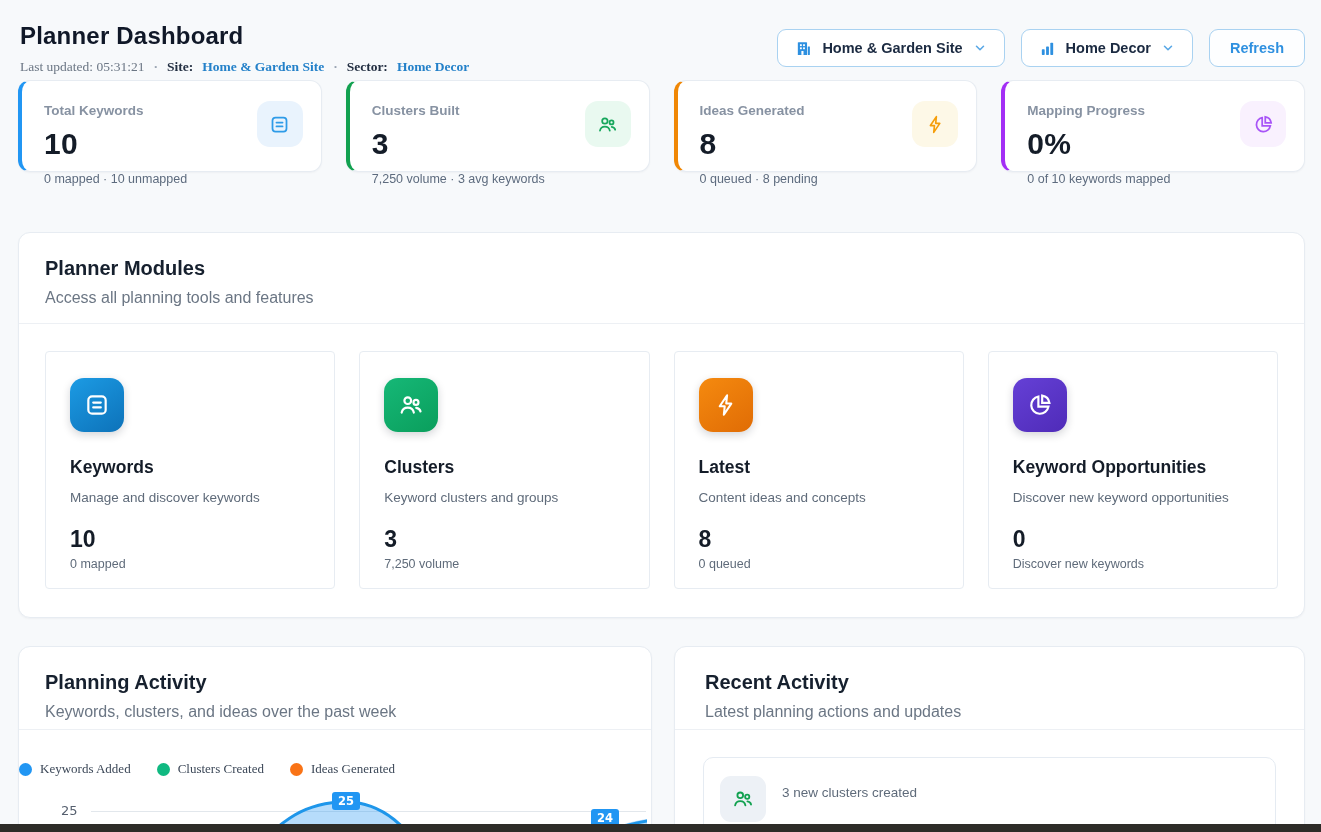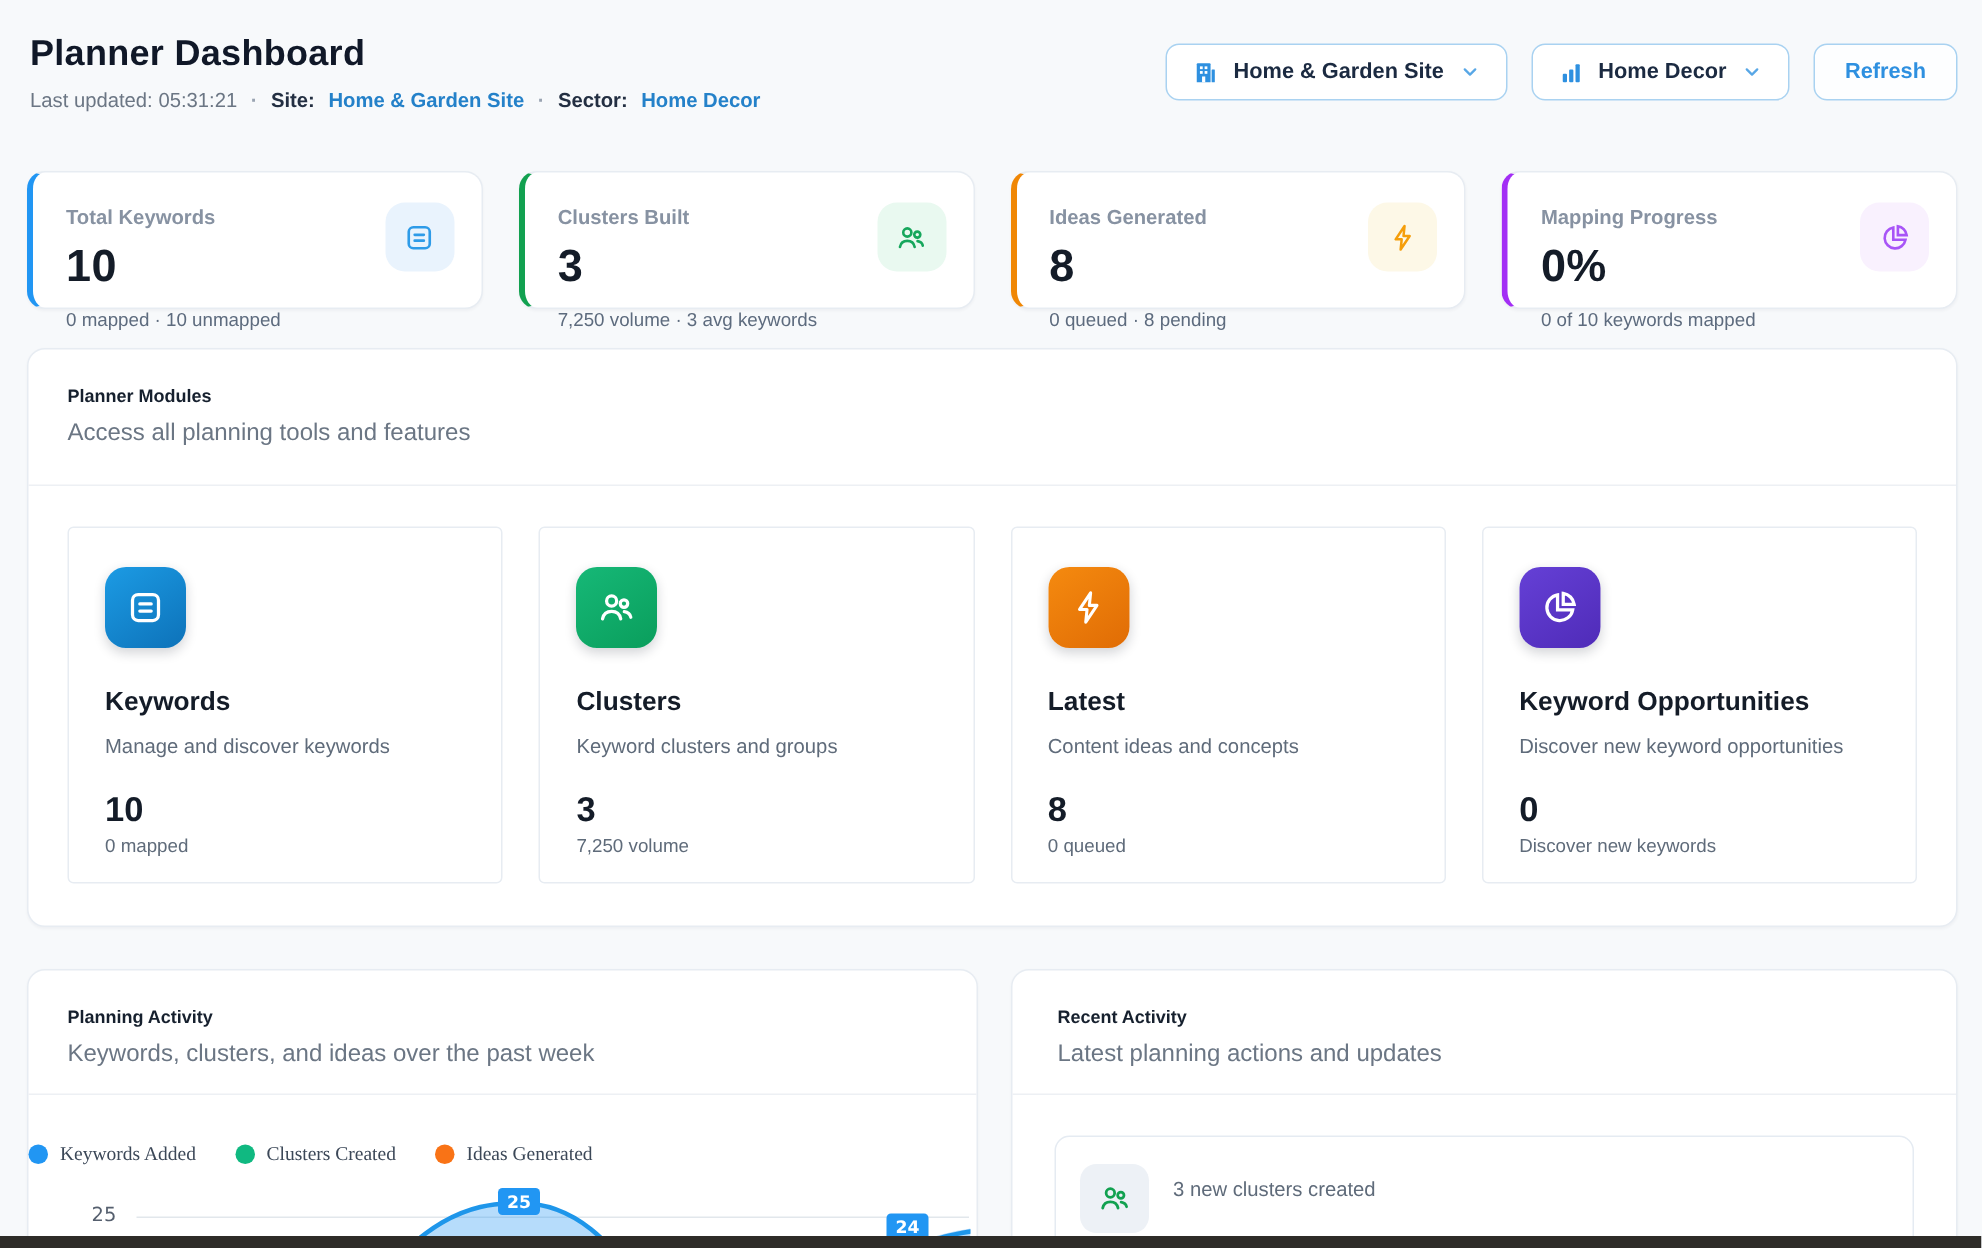--- a/index.html
+++ b/index.html
@@ -5,55 +5,55 @@
   * { margin:0; padding:0; box-sizing:border-box; }
   html,body { width:1321px; height:832px; overflow:hidden; }
   body {
     position:relative;
     background:#f7f9fb;
     font-family:"Liberation Sans","DejaVu Sans",sans-serif;
     color:#141c28;
   }
   
   .page-title { position:absolute; left:20px; top:22px; font-size:24px; font-weight:800; color:#101828; letter-spacing:.2px; }
-  .meta-row { position:absolute; left:20px; top:59px; font-size:13.5px; color:#6b7684; display:flex; align-items:center; gap:9px; }
+  .meta-row { position:absolute; left:20px; top:59px; font-size:13.5px; color:#6b7684; display:flex; align-items:center; gap:9px;font-family:Liberation Serif, serif; }
   .meta-row .lbl { font-weight:700; color:#232f42; }
   .meta-row .link { color:#2481c9; font-weight:700; text-decoration:none; cursor:pointer; }
   .meta-row .sep { color:#9aa4b2; font-weight:700; }
   .hdr-actions { position:absolute; right:16px; top:29px; display:flex; gap:16px; }
   .hdr-btn {
     display:flex; align-items:center; gap:10px; height:38px; padding:0 17px;
     background:#ffffff; border:1px solid #a9d2f1; border-radius:9px;
     font-size:14.5px; font-weight:700; color:#1b2a41; cursor:pointer;
     font-family:inherit;
   }
   .refresh-btn { color:#2e90e0; justify-content:center; padding:0 20px; background:#fdfeff; }
   .hdr-btn svg { display:block; }
   
   .stats-row { position:absolute; left:18px; right:16px; top:80px; display:grid; grid-template-columns:repeat(4,1fr); gap:24px; }
   .stat-card {
     background:#fff; border:1px solid #e7ecf2; border-radius:12px; height:92px;
     padding:22px 20px 15px 22px; position:relative; box-shadow:0 1px 2px rgba(16,24,40,.04);
-    border-left-width:4px; border-left-style:solid;margin-top:34px;
+    border-left-width:4px; border-left-style:solid;
   }
   .stat-card.blue   { border-left-color:#2196f3; }
   .stat-card.green  { border-left-color:#12a150; }
   .stat-card.orange { border-left-color:#f08705; }
   .stat-card.purple { border-left-color:#a32ef5; }
   .stat-label { font-size:13.5px; font-weight:600; color:#8792a2; }
   .icon-tile { position:absolute; right:18px; top:20px; width:46px; height:46px; border-radius:13px; display:flex; align-items:center; justify-content:center; }
   .tile-blue   { background:#e9f3fd; color:#2e9be8; }
   .tile-green  { background:#e9f9f0; color:#16a75c; }
   .tile-yellow { background:#fdf8e7; color:#f59e0b; }
   .tile-purple { background:#f9f1fe; color:#a855f7; }
   .stat-value { font-size:30px; font-weight:800; color:#141c28; margin-top:9px; letter-spacing:.3px; }
   .stat-detail { font-size:12.5px; color:#5d6b7e; margin-top:11px; }
   
   .panel { position:absolute; background:#fff; border:1px solid #e7ecf2; border-radius:12px; box-shadow:0 1px 2px rgba(16,24,40,.04); }
-  .panel-title { font-size:12px; font-weight:800; color:#16202e; }
+  .panel-title { font-size:20px; font-weight:800; color:#16202e; }
   .panel-sub { font-size:16px; color:#6b7684; margin-top:9px; }
   .divider { position:absolute; left:0; right:0; height:1px; background:#edf0f4; }
   
   #modules-panel { left:18px; right:16px; top:232px; height:386px; padding:24px 26px 0 26px; }
   #modules-panel .divider { top:90px; }
   .mod-grid { position:absolute; left:26px; right:26px; top:118px; display:grid; grid-template-columns:repeat(4,1fr); gap:24px; }
   .mod-card { border:1px solid #e7ecf2; border-radius:4px; height:238px; padding:26px 24px 0 24px; background:#fff; cursor:pointer; }
   .mod-icon { width:54px; height:54px; border-radius:14px; display:flex; align-items:center; justify-content:center; color:#fff; box-shadow:0 3px 8px rgba(16,24,40,.18); }
   .mod-blue   { background:linear-gradient(145deg,#1c9be4,#0d72b9); }
   .mod-green  { background:linear-gradient(145deg,#16b877,#0a9e5c); }

